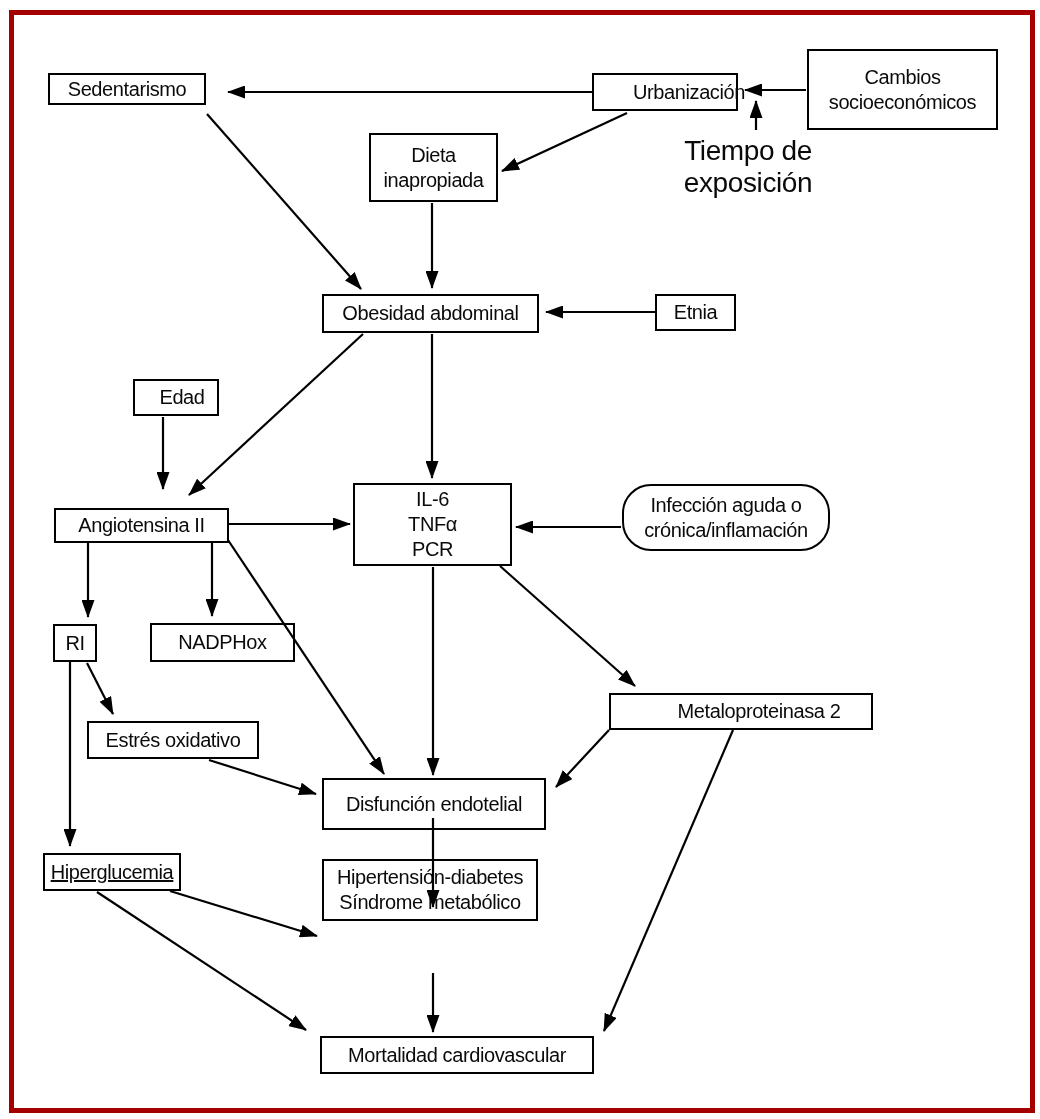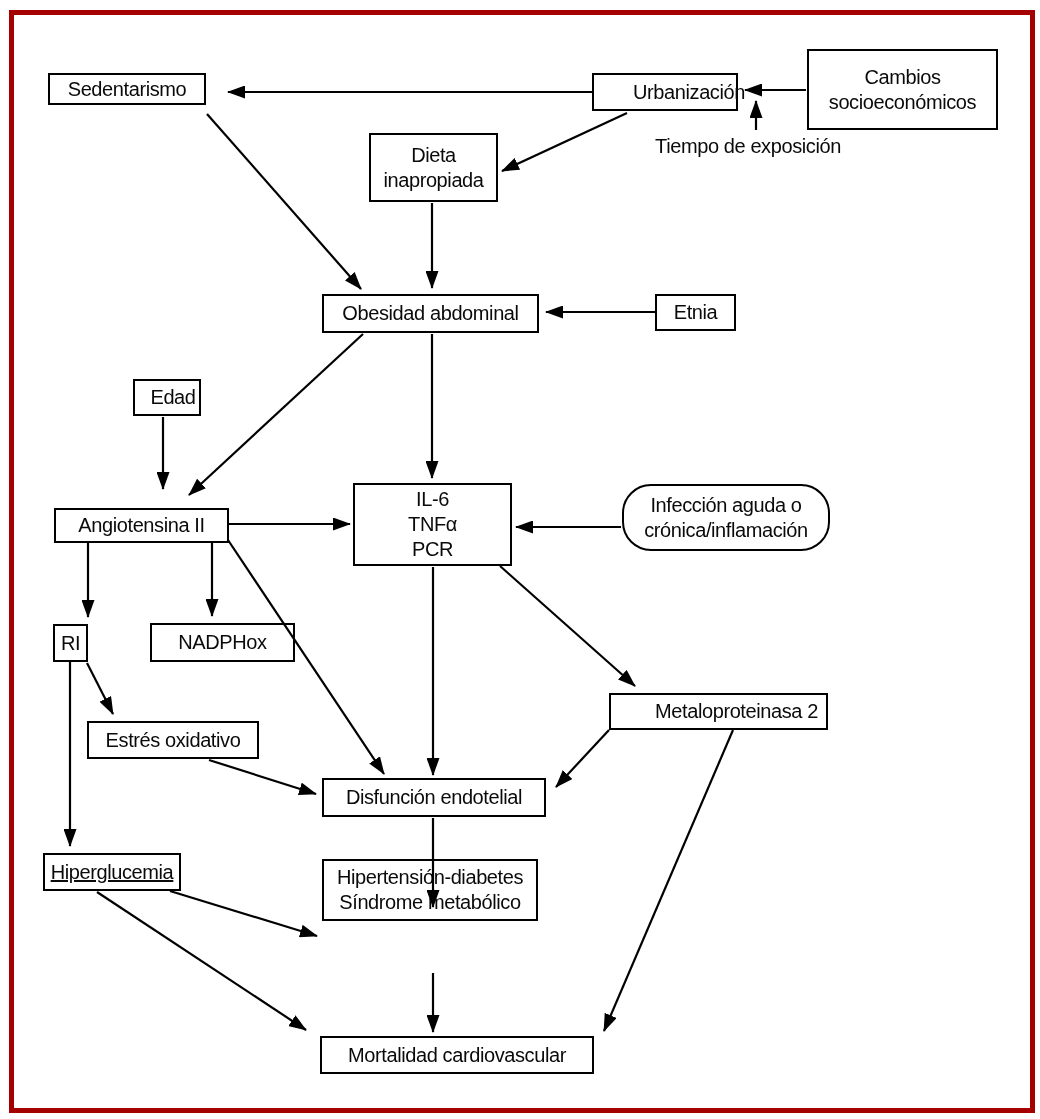--- a/index.html
+++ b/index.html
@@ -27,21 +27,21 @@
     justify-content: center;
     text-align: center;
     font-size: 20px;
     line-height: 1.25;
     letter-spacing: -0.4px;
     white-space: pre-line;
     z-index: 2;
   }
   .floating-label {
     position: absolute;
-    font-size: 20px;
+    font-size: 28px;
     letter-spacing: -0.4px;
     text-align: center;
     white-space: pre-line;
     z-index: 2;
   }
   svg.arrows {
     position: absolute;
     left: 0; top: 0;
     z-index: 3;
     pointer-events: none;
@@ -55,32 +55,32 @@
 
 <div class="node" style="left:48px;  top:73px;  width:158px; height:32px;">Sedentarismo</div>
 <div class="node" style="left:592px; top:73px;  width:146px; height:38px;padding-left:48px;">Urbanización</div>
 <div class="node" style="left:807px; top:49px;  width:191px; height:81px;">Cambios
 socioeconómicos</div>
 <div class="floating-label" style="left:643px; top:135px; width:210px;">Tiempo de exposición</div>
 <div class="node" style="left:369px; top:133px; width:129px; height:69px;">Dieta
 inapropiada</div>
 <div class="node" style="left:322px; top:294px; width:217px; height:39px;">Obesidad abdominal</div>
 <div class="node" style="left:655px; top:294px; width:81px;  height:37px;">Etnia</div>
-<div class="node" style="left:133px; top:379px; width:68px;  height:37px;padding-left:12px;">Edad</div>
+<div class="node" style="left:133px; top:379px; width:86px;  height:37px;padding-left:12px;">Edad</div>
 <div class="node" style="left:54px;  top:508px; width:175px; height:35px;">Angiotensina II</div>
 <div class="node" style="left:353px; top:483px; width:159px; height:83px;">IL-6
 TNFα
 PCR</div>
 <div class="node" style="left:622px; top:484px; width:208px; height:67px;border-radius:29px;">Infección aguda o
 crónica/inflamación</div>
-<div class="node" style="left:53px;  top:624px; width:35px;  height:38px;">RI</div>
+<div class="node" style="left:53px;  top:624px; width:44px;  height:38px;">RI</div>
 <div class="node" style="left:150px; top:623px; width:145px; height:39px;">NADPHox</div>
-<div class="node" style="left:609px; top:693px; width:219px; height:37px;padding-left:36px;">Metaloproteinasa 2</div>
+<div class="node" style="left:609px; top:693px; width:264px; height:37px;padding-left:36px;">Metaloproteinasa 2</div>
 <div class="node" style="left:87px;  top:721px; width:172px; height:38px;">Estrés oxidativo</div>
-<div class="node" style="left:322px; top:778px; width:224px; height:39px;">Disfunción endotelial</div>
+<div class="node" style="left:322px; top:778px; width:224px; height:52px;">Disfunción endotelial</div>
 <div class="node" style="left:43px;  top:853px; width:138px; height:38px;text-decoration:underline;">Hiperglucemia</div>
 <div class="node" style="left:322px; top:859px; width:216px; height:62px;">Hipertensión-diabetes
 Síndrome metabólico</div>
 <div class="node" style="left:320px; top:1036px;width:274px; height:38px;text-align:right;">Mortalidad cardiovascular</div>
 
 <svg class="arrows" width="1040" height="1119" viewBox="0 0 1040 1119">
   <defs>
     <marker id="ah" markerUnits="userSpaceOnUse" markerWidth="18" markerHeight="13" refX="17" refY="6.5" orient="auto">
       <path d="M0,0 L18,6.5 L0,13 Z" fill="#000000"></path>
     </marker>

